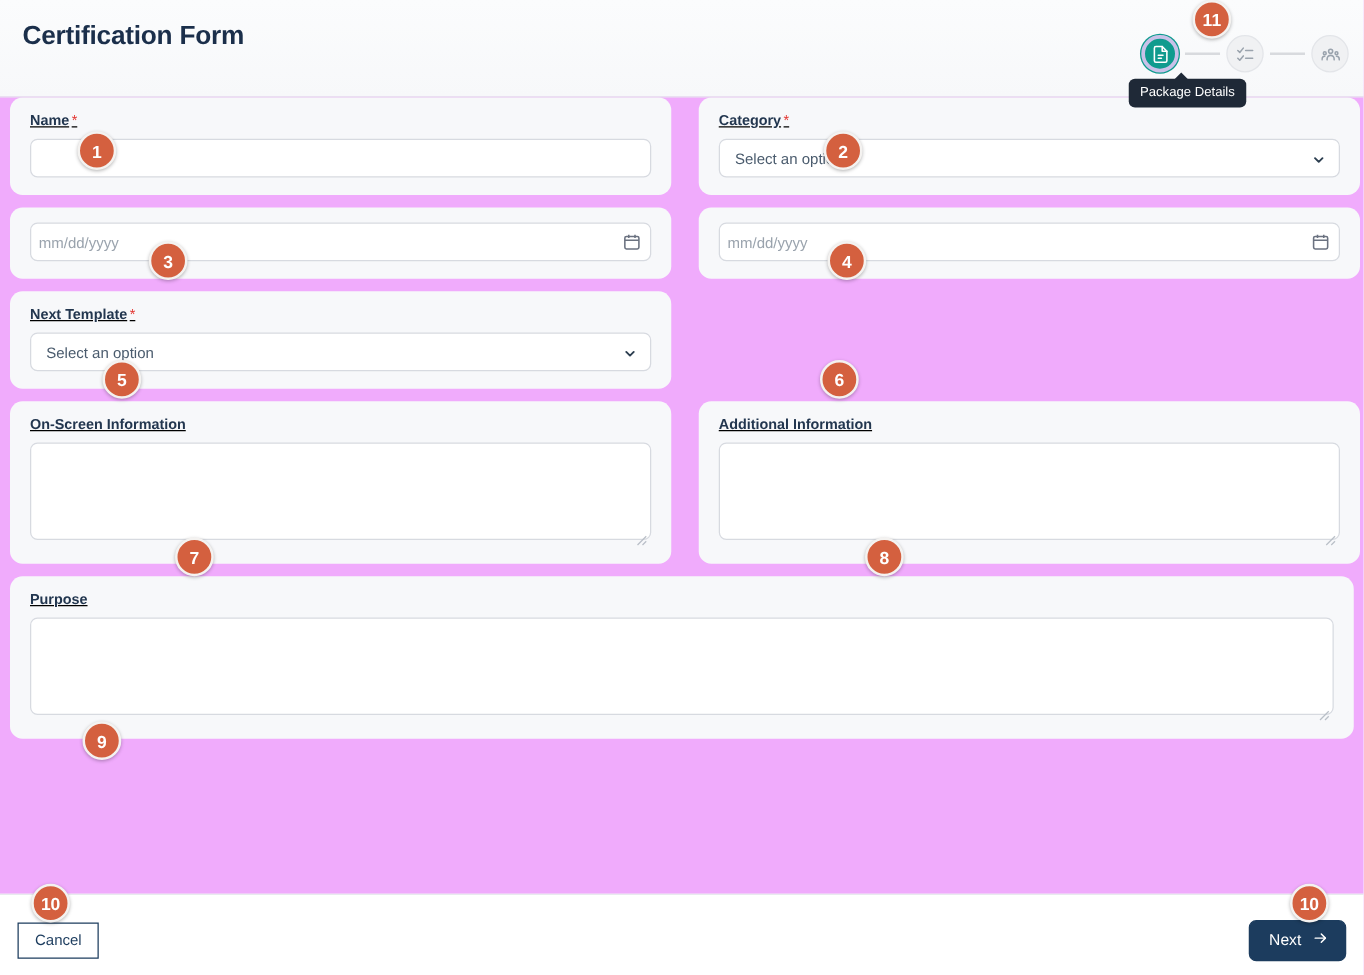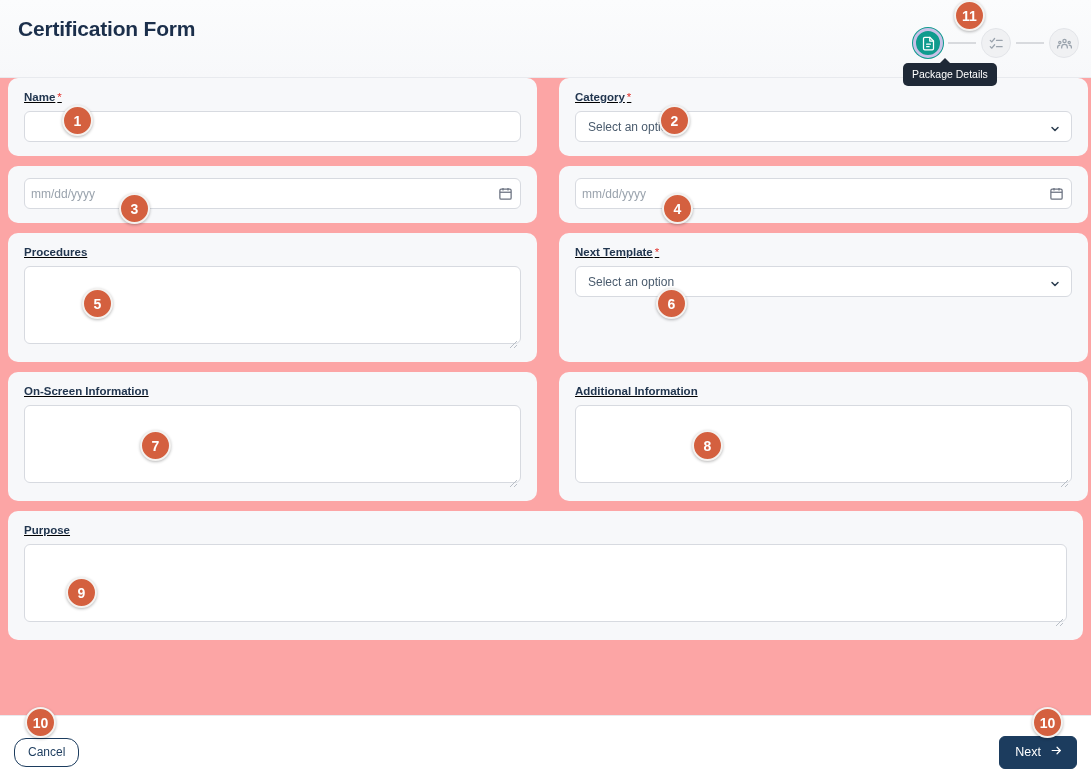--- a/index.html
+++ b/index.html
@@ -3,21 +3,21 @@
 <meta charset="utf-8">
 <style>
   * { box-sizing: border-box; }
   html, body {
     margin: 0; padding: 0;
     width: 1091px; height: 780px;
     background: #ffffff;
     font-family: "Liberation Sans", sans-serif;
     overflow: hidden;
   }
-  .page { position: relative; width: 1091px; height: 780px; background: #fca5a5; }
+  .page { position: relative; width: 1091px; height: 780px; background: #f0abfc; }
 
   
   .header {
     position: relative;
     height: 78px;
     background: linear-gradient(#fbfcfd, #f7f8fa);
     border-bottom: 1px solid #e8eaee;
     padding: 16px 18px 0 18px;
   }
   .title {
@@ -159,21 +159,21 @@
     background: #ffffff;
   }
   .btn-cancel {
     position: absolute; left: 14px; top: 22px;
     background: #ffffff;
     border: 1px solid #1c3c5e;
     color: #1c3c5e;
     font-size: 12px;
     font-family: "Liberation Sans", sans-serif;
     padding: 6px 13px 7px 13px;
-    border-radius: 12px;
+    border-radius: 0;
     cursor: pointer;
     line-height: 14px;
   }
   .btn-next {
     position: absolute; right: 14px; top: 20px;
     background: #1c3c5e;
     border: 1px solid #1c3c5e;
     color: #ffffff;
     font-size: 12.5px;
     font-family: "Liberation Sans", sans-serif;
@@ -300,34 +300,20 @@
               <line x1="3" y1="10" x2="21" y2="10"></line>
               <line x1="8" y1="3" x2="8" y2="7"></line>
               <line x1="16" y1="3" x2="16" y2="7"></line>
             </svg>
           </button>
         </div>
       </div>
     </div>
 
     <div class="row">
-      <div class="panel half">
-        <label class="flabel">
-          <span>Procedures</span><span class="req"></span>
-        </label>
-        <div class="ta-wrap">
-          <textarea class="ctrl" placeholder="" style=""></textarea>
-          <span class="resize-grip">
-            <svg width="10" height="10" viewBox="0 0 10 10" stroke="#b9bfc7" stroke-width="1">
-              <line x1="9" y1="2" x2="2" y2="9"></line>
-                <line x1="9" y1="6" x2="6" y2="9"></line>
-            </svg>
-          </span>
-        </div>
-      </div>
 
       <div class="panel half">
         <label class="flabel">
           <span>Next Template</span><span class="req">*</span>
         </label>
         <div class="select-wrap">
           <select class="ctrl">
             <option>Select an option</option>
           </select>
           <span class="chev">

